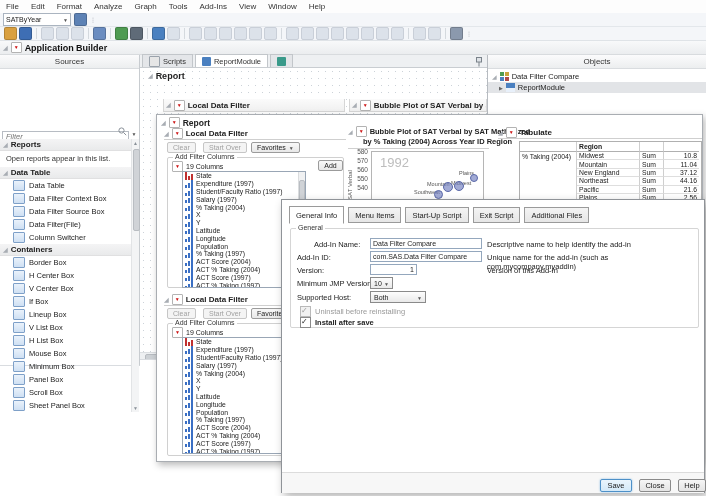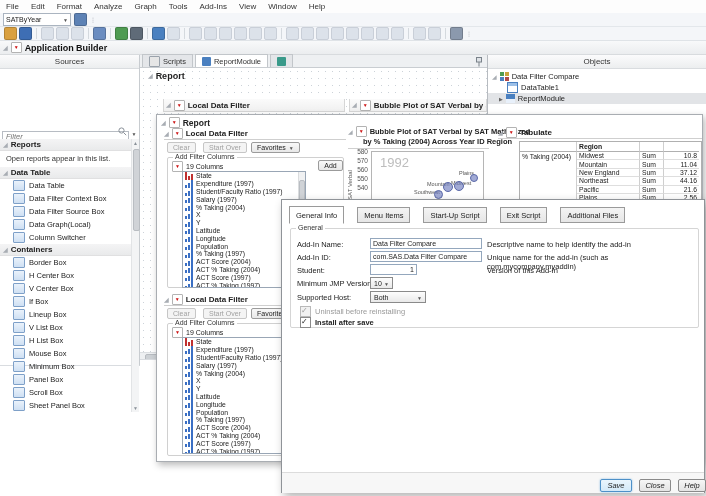--- a/index.html
+++ b/index.html
@@ -75,21 +75,21 @@
   .tick{position:absolute;width:14px;text-align:right;font-size:6.5px;color:#555;}
   .bubble{position:absolute;border-radius:50%;background:rgba(110,125,190,.65);border:1px solid #5a68a8;}
   .blabel{position:absolute;font-size:5.5px;color:#555;white-space:nowrap;}
   .tt{position:absolute;font-size:6.8px;color:#222;border:1px solid #b0b0b0;background:#fff;}
   .ttrow{display:flex;}
   .ttc{border-right:1px solid #cfcfcf;border-bottom:1px solid #dedede;display:flex;align-items:center;padding:0 2px;box-sizing:border-box;height:8.4px;}
   .tth .ttc{height:10px;border-bottom:1px solid #b0b0b0;}
   .num{justify-content:flex-end;}
   
   #dialog{left:281px;top:199px;width:424px;height:294px;background:#fff;border:1px solid #8f9398;box-shadow:3px 4px 9px rgba(0,0,0,.3);z-index:9;}
-  .dtab{height:14px;padding:0 6px;font-size:7.5px;display:inline-flex;align-items:center;background:linear-gradient(#f4f4f4,#e6e6e6);border:1px solid #9a9a9a;margin-right:13px;color:#222;justify-content:center;}
+  .dtab{height:14px;padding:0 6px;font-size:7.5px;display:inline-flex;align-items:center;background:linear-gradient(#f4f4f4,#e6e6e6);border:1px solid #9a9a9a;margin-right:4px;color:#222;justify-content:center;}
   .dtab.active{background:#fff;height:16px;position:relative;top:1px;border-bottom:1px solid #fff;}
   .dlabel{font-size:7.5px;color:#222;}
   .tin{height:11px;border:1px solid #94a7bd;font-size:7px;padding:0 2px;box-sizing:border-box;font-family:inherit;color:#222;background:#fff;}
   .dd{height:12px;border:1px solid #8a8a8a;background:linear-gradient(#fdfdfd,#e9e9e9);font-size:7px;display:inline-flex;align-items:center;justify-content:space-between;padding:0 3px;box-sizing:border-box;}
   .cbx{width:9px;height:9px;border:1px solid #8a8a8a;background:#fff;position:relative;flex:0 0 9px;}
   .cbx.chk::after{content:"\2713";position:absolute;left:0px;top:-1px;font-size:8px;color:#222;line-height:9px;}
   .cbx.dis{border-color:#b9b9b9;background:#f1f1f1;}
   .cbx.dis::after{color:#9a9a9a;}
   .dbtn{height:13px;font-size:7.5px;display:inline-flex;align-items:center;justify-content:center;background:linear-gradient(#f6f6f6,#e4e4e4);border:1px solid #8a8a8a;border-radius:2px;color:#222;box-sizing:border-box;}
   .dbtn.def{background:linear-gradient(#eaf5fd,#d3e9f8);border-color:#4d90c8;box-shadow:0 0 2px #7fb4de;}
@@ -198,21 +198,21 @@
       <div class="sitem">
           <span class="sicon"></span>
           <span>Data Filter Context Box</span>
         </div>
       <div class="sitem">
           <span class="sicon"></span>
           <span>Data Filter Source Box</span>
         </div>
       <div class="sitem">
           <span class="sicon"></span>
-          <span>Data Graph(Local)</span>
+          <span>Data Filter(File)</span>
         </div>
       <div class="sitem">
           <span class="sicon"></span>
           <span>Column Switcher</span>
         </div>
       <div class="shead">
           <span class="disc"></span>
           <span>Containers</span>
         </div>
       <div class="sitem">
@@ -308,24 +308,20 @@
       <div class="hthumb" style="left:5px;width:46px;"></div>
     </div>
   </div>
 
   <div class="abs" id="objects">
     <div class="panelhead">Objects</div>
     <div class="orow" style="margin-top:2px;">
       <span class="disc"></span>
       <span class="oicon appicon"></span>
       <span>Data Filter Compare</span>
-    </div>
-    <div class="orow" style="padding-left:19px;">
-      <span class="oicon dticon"></span>
-      <span>DataTable1</span>
     </div>
     <div class="orow" style="padding-left:11px;background:#e2e4e7;">
       <span class="tri-r"></span>
       <span class="oicon modicon"></span>
       <span>ReportModule</span>
     </div>
   </div>
 
   <div class="abs" id="preview">
     <div class="abs" style="left:4px;top:2px;display:flex;align-items:center;gap:3px;font-weight:bold;font-size:8.5px;">
@@ -611,29 +607,29 @@
           <span>Exit Script</span>
         </div>
       <div class="dtab">
           <span>Additional Files</span>
         </div>
     </div>
 
     <div class="abs gbox" style="left:8px;top:28px;width:409px;height:100px;border-color:#d5d5d5;">
       <span class="glabel">General</span>
 
-      <span class="abs dlabel" style="left:6px;top:11px;text-align:right;">Add-In Name:</span>
+      <span class="abs dlabel" style="left:23px;top:11px;text-align:right;">Add-In Name:</span>
       <input class="abs tin" style="left: 79px; top: 9px; width: 112px;" value="Data Filter Compare">
       <span class="abs dlabel" style="left:196px;top:11px;">Descriptive name to help identify the add-in</span>
 
       <span class="abs dlabel" style="left:6px;top:24px;">Add-In ID:</span>
       <input class="abs tin" style="left: 79px; top: 22px; width: 112px;" value="com.SAS.Data Filter Compare">
       <span class="abs dlabel" style="left:196px;top:24px;">Unique name for the add-in (such as com.mycompany.myaddin)</span>
 
-      <span class="abs dlabel" style="left:6px;top:37px;">Student:</span>
+      <span class="abs dlabel" style="left:6px;top:37px;">Version:</span>
       <input class="abs tin" style="left: 79px; top: 35px; width: 47px; text-align: right;" value="1">
       <span class="abs dlabel" style="left:196px;top:37px;">Version of this Add-In</span>
 
       <span class="abs dlabel" style="left:6px;top:50px;">Minimum JMP Version:</span>
       <div class="abs dd" style="left:79px;top:48px;width:23px;">
           <span>10</span>
           <span class="car"></span>
         </div>
 
       <span class="abs dlabel" style="left:6px;top:64px;">Supported Host:</span>
@@ -645,21 +641,21 @@
       <div class="abs" style="left:9px;top:77px;display:flex;align-items:center;gap:4px;">
         <span class="cbx chk dis"></span>
         <span class="dlabel" style="color:#9a9a9a;">Uninstall before reinstalling</span>
       </div>
       <div class="abs" style="left:9px;top:88px;display:flex;align-items:center;gap:4px;">
         <span class="cbx chk"></span>
         <span class="dlabel" style="font-weight:bold;">Install after save</span>
       </div>
     </div>
 
-    <div class="abs" style="left:0;top:272px;width:422px;border-top:1px solid #dcdcdc;height:21px;background:#f7f7f7;font-style:italic;">
+    <div class="abs" style="left:0;top:272px;width:422px;border-top:1px solid #dcdcdc;height:21px;background:#f7f7f7;">
       <div class="abs dbtn def" style="left:318px;top:6px;width:32px;">
           <span>Save</span>
         </div>
       <div class="abs dbtn" style="left:357px;top:6px;width:32px;">
           <span>Close</span>
         </div>
       <div class="abs dbtn" style="left:396px;top:6px;width:28px;">
           <span>Help</span>
         </div>
     </div>

